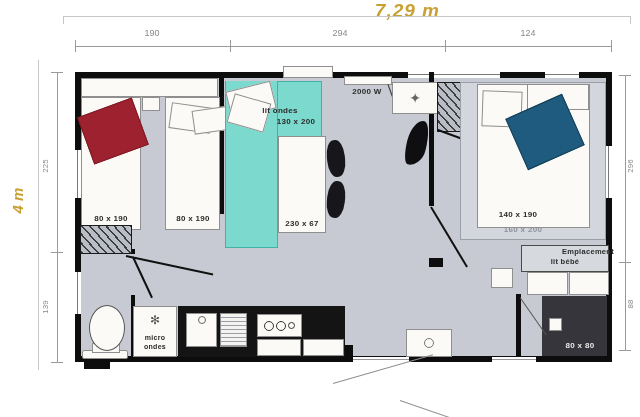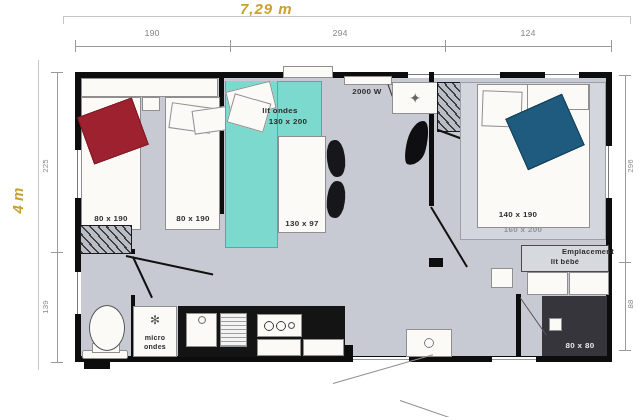--- a/index.html
+++ b/index.html
@@ -27,21 +27,21 @@
   .chair{position:absolute;background:#17171b;border-radius:45%;}
   .burner{display:inline-block;width:8px;height:8px;border:1px solid #333;border-radius:50%;
           margin:1px;vertical-align:middle;}
   .icon-center{display:flex;align-items:center;justify-content:center;}
 </style>
 </head>
 <body>
 
 <div id="canvas">
 
-  <div class="abs accent" style="left:240px;top:0px;width:200px;text-align:left;font-size:15px;letter-spacing:1px;">7,29 m</div>
+  <div class="abs accent" style="left:240px;top:0px;width:200px;text-align:right;font-size:19px;letter-spacing:1px;">7,29 m</div>
   <div class="faintline" style="left:63px;top:16px;width:567px;height:1px;"></div>
   <div class="faintline" style="left:63px;top:16px;width:1px;height:8px;"></div>
   <div class="faintline" style="left:630px;top:16px;width:1px;height:8px;"></div>
 
   <div class="dimline" style="left:75px;top:46px;width:537px;height:1px;"></div>
   <div class="dimline" style="left:75px;top:40px;width:1px;height:12px;"></div>
   <div class="dimline" style="left:230px;top:40px;width:1px;height:12px;"></div>
   <div class="dimline" style="left:445px;top:40px;width:1px;height:12px;"></div>
   <div class="dimline" style="left:611px;top:40px;width:1px;height:12px;"></div>
   <div class="dim" style="left:110px;top:28px;width:84px;">190</div>
@@ -105,23 +105,23 @@
   <div class="lbl" style="left:167px;top:214px;width:52px;">80 x 190</div>
   <div class="hatch" style="left:80px;top:225px;width:52px;height:29px;"></div>
   <div class="line" style="left:133px;top:256px;width:45px;transform:rotate(65deg);"></div>
   <div class="line" style="left:126px;top:255px;width:89px;transform:rotate(12deg);"></div>
 
   <div class="teal" style="left:225px;top:81px;width:97px;height:60px;"></div>
   <div class="teal" style="left:225px;top:81px;width:53px;height:167px;border-top:none;"></div>
   <div class="wb" style="left:228px;top:86px;width:46px;height:28px;transform:rotate(-14deg);"></div>
   <div class="wb" style="left:230px;top:98px;width:38px;height:30px;transform:rotate(16deg);"></div>
   <div class="lbl" style="left:240px;top:106px;width:80px;">lit ondes</div>
-  <div class="lbl" style="left:248px;top:117px;width:80px;">130 x 200</div>
+  <div class="lbl" style="left:256px;top:117px;width:80px;">130 x 200</div>
   <div class="wb" style="left:278px;top:136px;width:48px;height:97px;"></div>
-  <div class="lbl" style="left:280px;top:219px;width:44px;">130 x 97</div>
+  <div class="lbl" style="left:280px;top:219px;width:44px;">230 x 67</div>
   <div class="chair" style="left:327px;top:140px;width:18px;height:37px;transform:rotate(-6deg);"></div>
   <div class="chair" style="left:327px;top:181px;width:18px;height:37px;transform:rotate(6deg);"></div>
 
   <div class="wb" style="left:344px;top:76px;width:48px;height:9px;"></div>
   <div class="lbl" style="left:338px;top:87px;width:58px;font-size:8px;">2000 W</div>
   <div class="line" style="left:388px;top:84px;width:29px;height:1px;background:#333;transform:rotate(70deg);"></div>
   <div class="wb icon-center" style="left:392px;top:82px;width:46px;height:32px;font-size:14px;color:#666;">
       <span>✦</span>
     </div>
   <div class="abs" style="left:407px;top:120px;width:20px;height:46px;background:#0f0f12;border-radius:60% 40% 70% 30%/50% 60% 40% 50%;transform:rotate(14deg);"></div>

